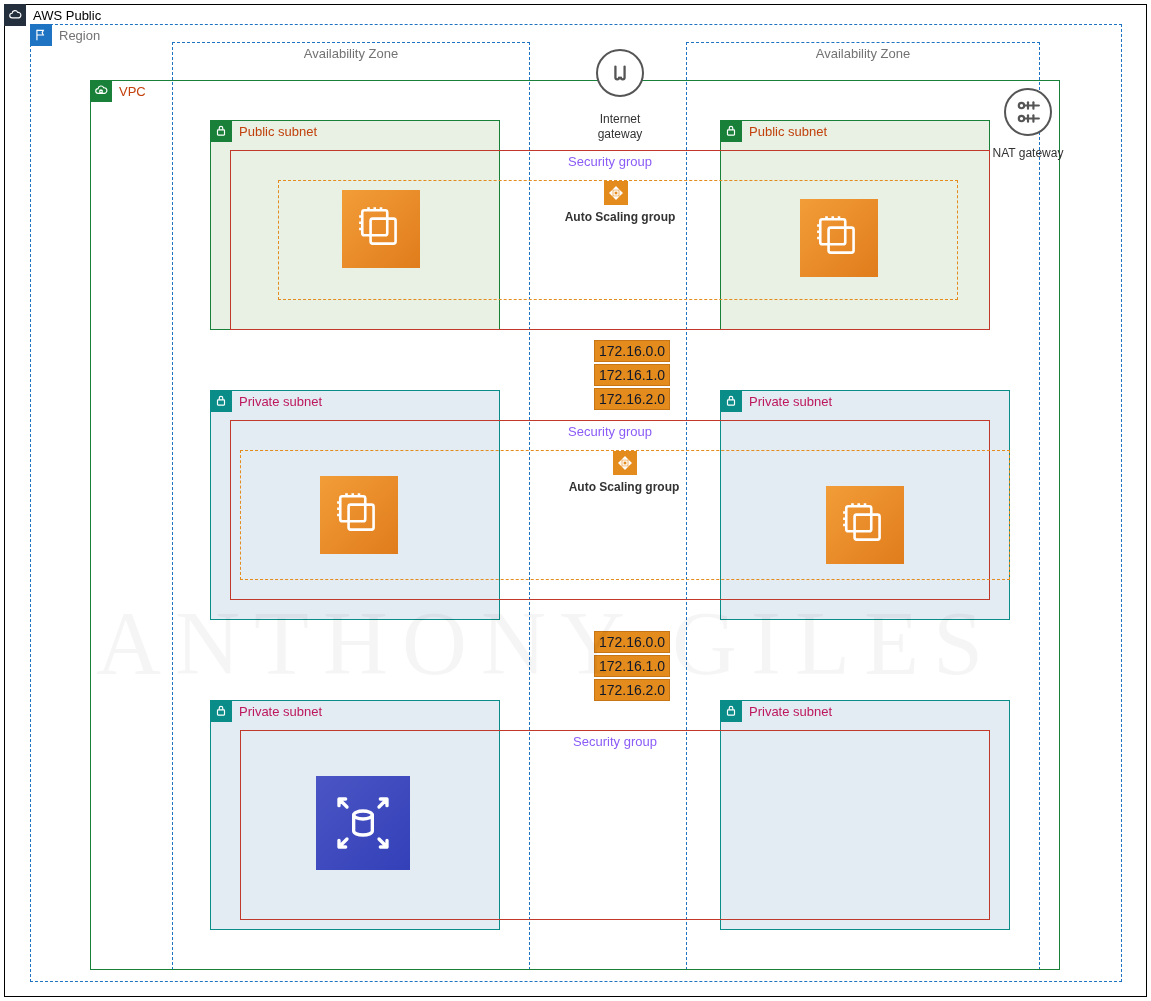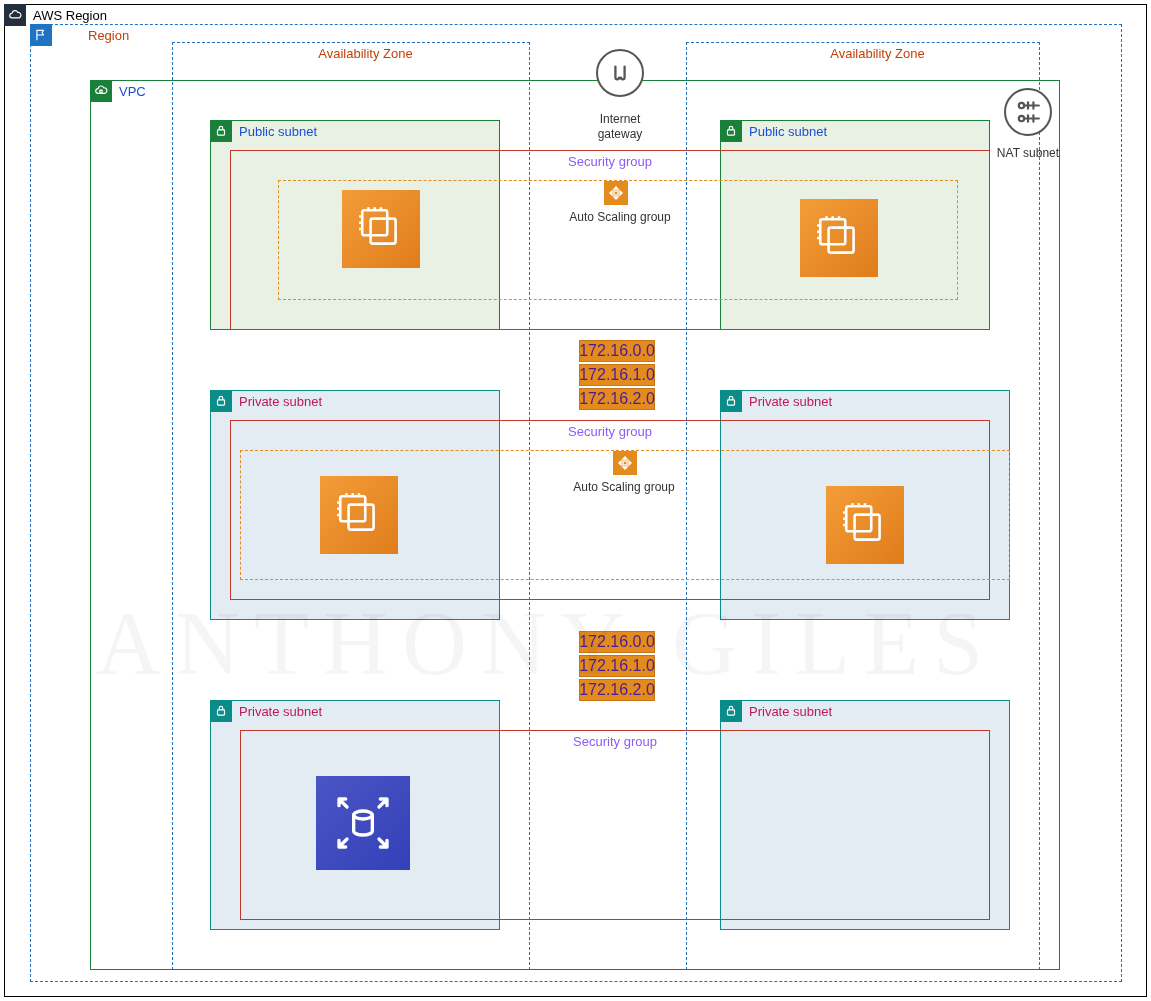--- a/index.html
+++ b/index.html
@@ -50,25 +50,25 @@
   .chip.teal   { background: #0a8d89; }
   .chip svg { width: 14px; height: 14px; display:block; }
 
   .group-title {
     position: absolute;
     top: 3px;
     left: 28px;
     font-size: 13px;
   }
   .title-black { color: #000; }
-  .title-blue  { color: #c2410c; margin-left: 29px; }
-  .title-green { color: #1d4ed8; }
+  .title-blue  { color: #737373; }
+  .title-green { color: #c2410c; }
   .title-teal  { color: #be185d; }
   .title-red   { color: #8b5cf6; }
-  .title-orange{ color: #cf711c; }
+  .title-orange{ color: #cf711c; font-weight: bold; }
 
   
   .center-top-title {
     position: absolute;
     top: 3px;
     left: 0;
     right: 0;
     text-align: center;
     font-size: 13px;
   }
@@ -76,26 +76,27 @@
   
   .fill-green-subnet { background: #e8f1e4; }
   .fill-blue-subnet  { background: #e3ebf3; }
 
   
   .ip-pill {
     position: absolute;
     width: 74px;
     height: 20px;
     background: #e38b1c;
-    color: #4c1d95;
-    font-size: 16px;
+    color: #0f172a;
+    font-size: 14px;
     display: flex;
     align-items: center;
     justify-content: center;
     border: 1px solid #c77515;
+    margin-left: 15px;
   }
 
   
   .ec2 {
     position: absolute;
     width: 78px;
     height: 78px;
     background: linear-gradient(135deg, #f29d38, #e07c1b);
     display: flex;
     align-items: center;
@@ -179,21 +180,21 @@
 <body>
 
 <div class="canvas">
 
   <div class="box group-solid border-black" style="left:4px; top:4px; width:1143px; height:993px;">
     <div class="chip dark">
       <svg viewBox="0 0 24 24" fill="none" stroke="#fff" stroke-width="2">
         <path d="M7 17a4 4 0 0 1 0-8 5 5 0 0 1 9.6-1.5A4 4 0 1 1 18 17H7z"></path>
       </svg>
     </div>
-    <span class="group-title title-black">AWS Region</span>
+    <span class="group-title title-black">AWS Public</span>
   </div>
 
   <div class="box group-dashed border-blue" style="left:30px; top:24px; width:1092px; height:958px;">
     <div class="chip blue">
       <svg viewBox="0 0 24 24" fill="none" stroke="#fff" stroke-width="2">
         <path d="M5 3v18"></path>
           <path d="M5 4h11l-2 4 2 4H5"></path>
       </svg>
     </div>
     <span class="group-title title-blue">Region</span>
@@ -231,21 +232,21 @@
       <circle cx="6" cy="6" r="2.5"></circle>
         <circle cx="6" cy="18" r="2.5"></circle>
       <path d="M8.5 6H22"></path>
         <path d="M8.5 18H22"></path>
       <path d="M12 3v6"></path>
         <path d="M17 3v6"></path>
       <path d="M12 15v6"></path>
         <path d="M17 15v6"></path>
     </svg>
   </div>
-  <div class="svc-label" style="left:990px; top:146px; width:76px;">NAT subnet</div>
+  <div class="svc-label" style="left:990px; top:146px; width:76px;">NAT gateway</div>
 
   <div class="box group-solid border-green fill-green-subnet" style="left:210px; top:120px; width:290px; height:210px;">
     <div class="chip green">
       <svg viewBox="0 0 24 24" fill="none" stroke="#fff" stroke-width="2">
         <rect x="6" y="10" width="12" height="9" rx="1"></rect>
           <path d="M9 10V7a3 3 0 0 1 6 0v3"></path>
       </svg>
     </div>
     <span class="group-title title-green">Public subnet</span>
   </div>

